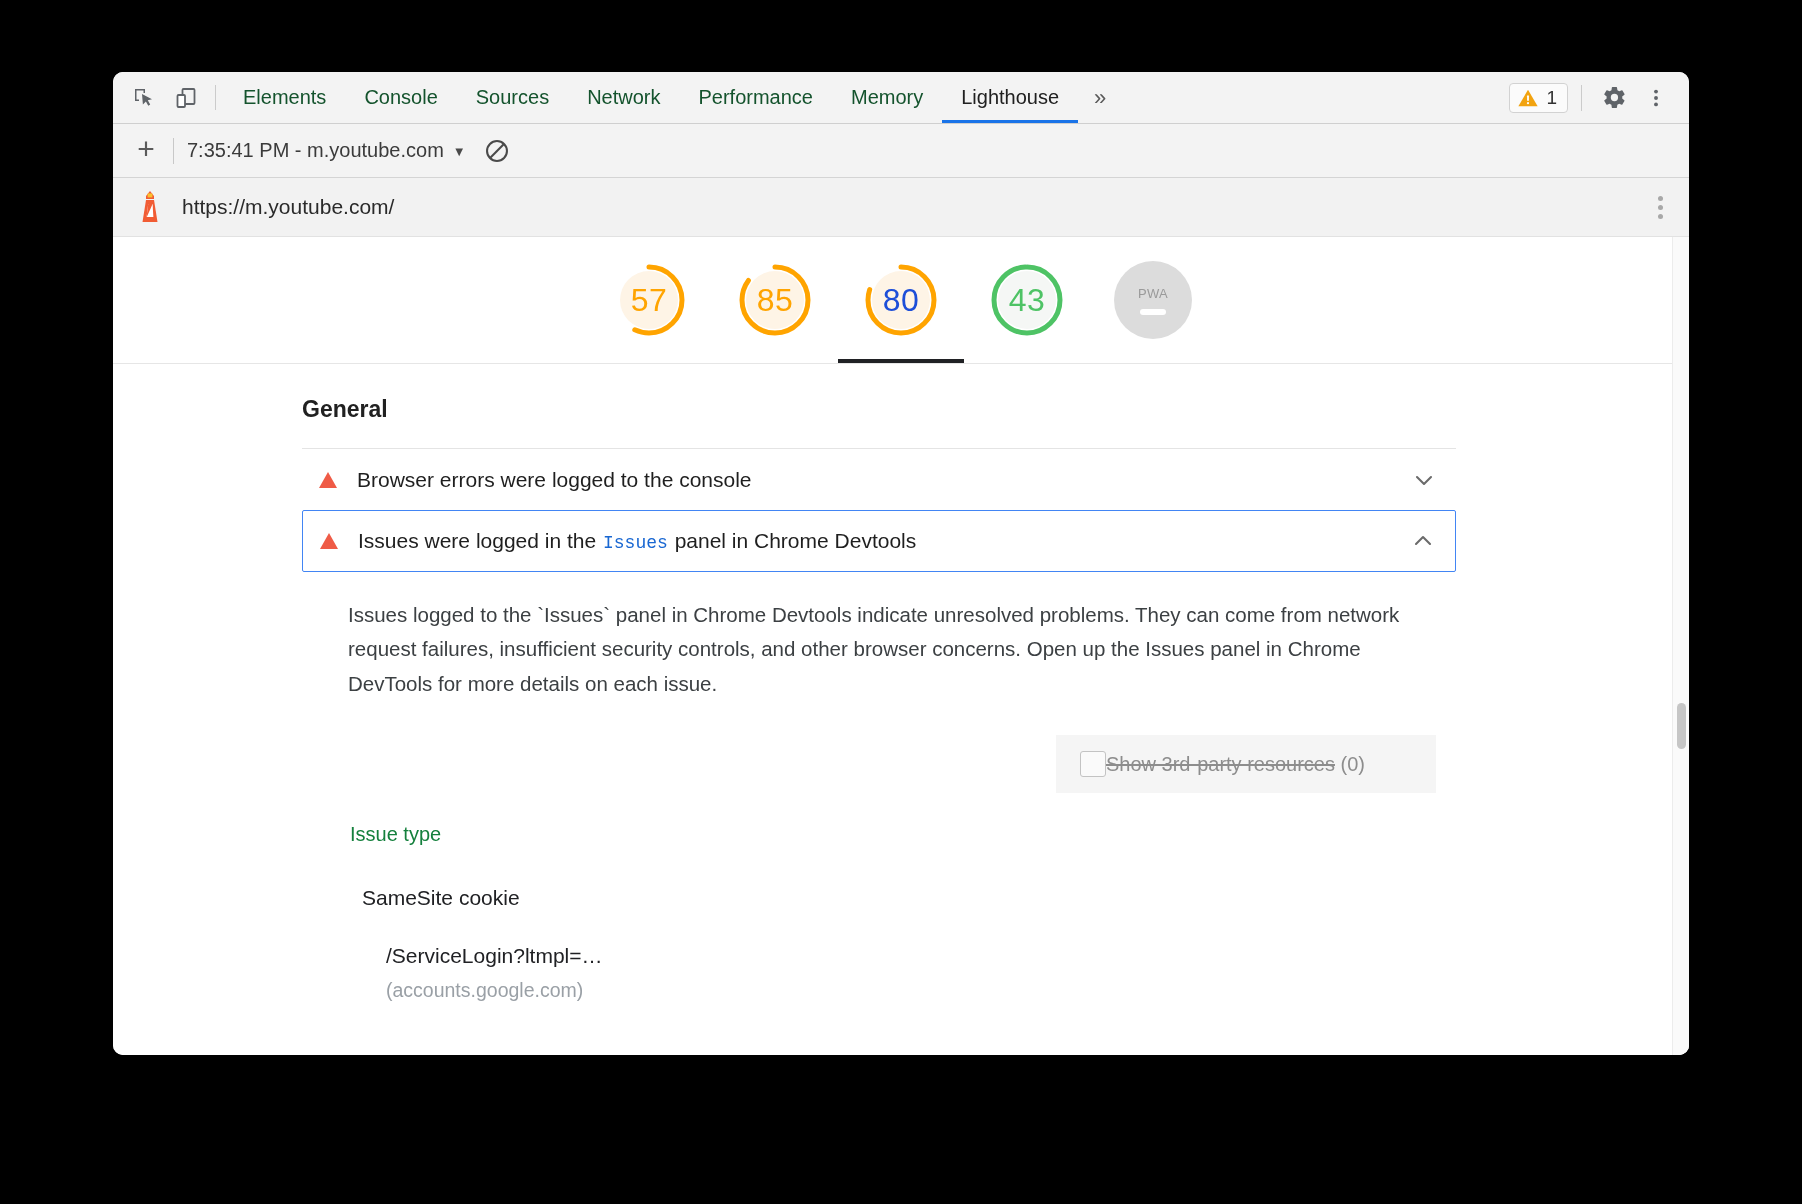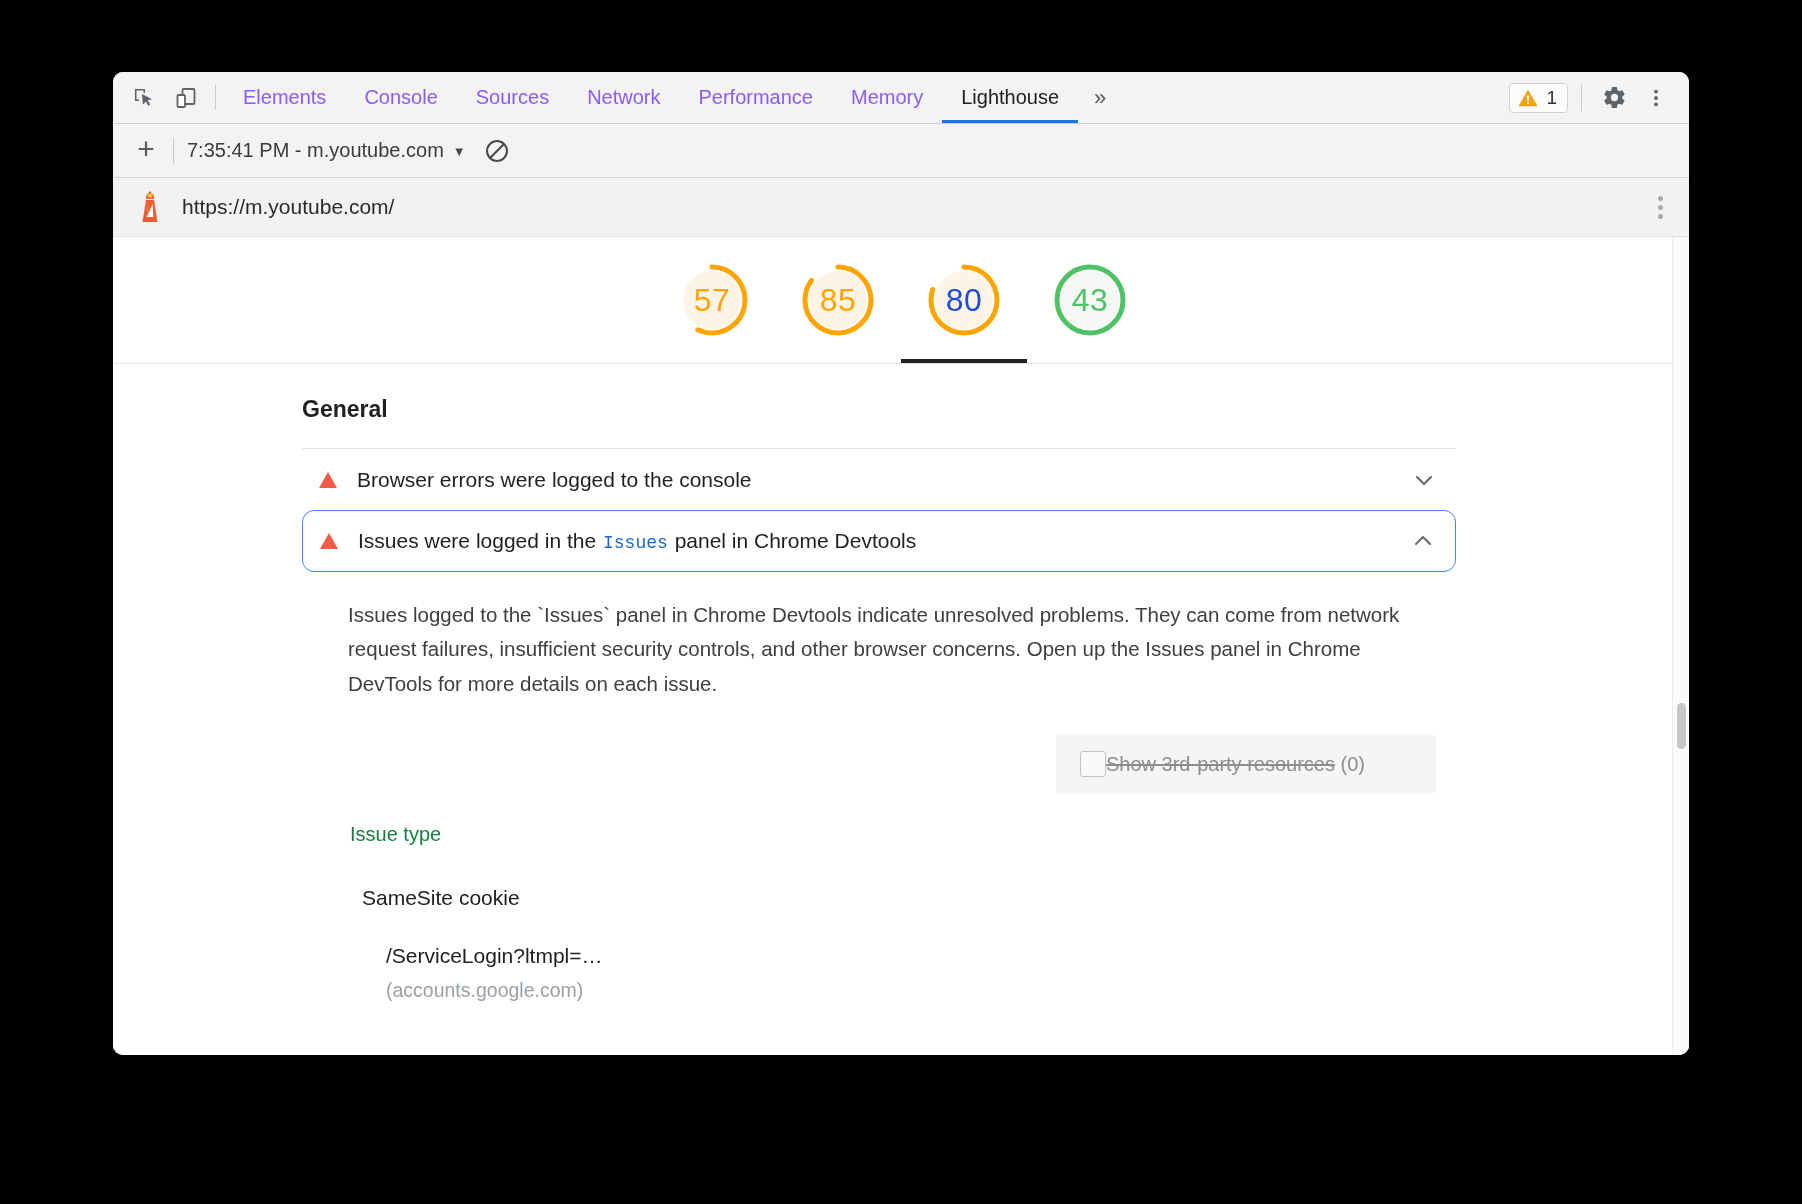--- a/index.html
+++ b/index.html
@@ -91,21 +91,21 @@
   }
   .tabs {
     display: flex;
     align-items: stretch;
   }
   .tab {
     display: flex;
     align-items: center;
     padding: 0 19px;
     font-size: 20px;
-    color: #8b5cf6;
+    color: #14532d;
     position: relative;
     cursor: default;
     white-space: nowrap;
   }
   .tab.active {
     color: #202020;
   }
   .tab.active::after {
     content: "";
     position: absolute;
@@ -314,21 +314,21 @@
     align-items: center;
     border-top: 1px solid #e4e4e4;
     height: 62px;
     padding: 0 20px 0 16px;
     box-sizing: border-box;
     cursor: default;
     position: relative;
   }
   .audit-row.focused {
     border: 1px solid #4285f4;
-    border-radius: 12px;
+    border-radius: 2px;
     height: 62px;
   }
   .audit-row .warn-tri { margin-right: 19px; display: flex; align-items: center; }
   .audit-row .title {
     font-size: 21px;
     color: #1f1f1f;
   }
   .audit-row .title code {
     font-family: "Liberation Mono", monospace;
     font-size: 18px;
@@ -551,20 +551,26 @@
       <div class="gauge-wrap">
         <div class="gauge">
           <svg width="78" height="78" viewBox="0 0 78 78">
             <circle cx="39" cy="39" r="29" fill="#f5f7f5"></circle>
             <circle cx="39" cy="39" r="33" fill="none" stroke="#4ec365" stroke-width="5" stroke-linecap="round" stroke-dasharray="205.3 2.1" transform="rotate(-90 39 39)"></circle>
           </svg>
           <div class="val" style="color:#4ec365">43</div>
         </div>
       </div>
 
+      <div class="gauge-wrap">
+        <div class="pwa-gauge">
+          <span class="pwa-label">PWA</span>
+          <span class="pwa-dash"></span>
+        </div>
+      </div>
 
     </div>
 
     <div id="audits">
       <div class="section-title">General</div>
 
       <div id="audits-inner">
 
         <div class="audit-row">
           <span class="warn-tri">

